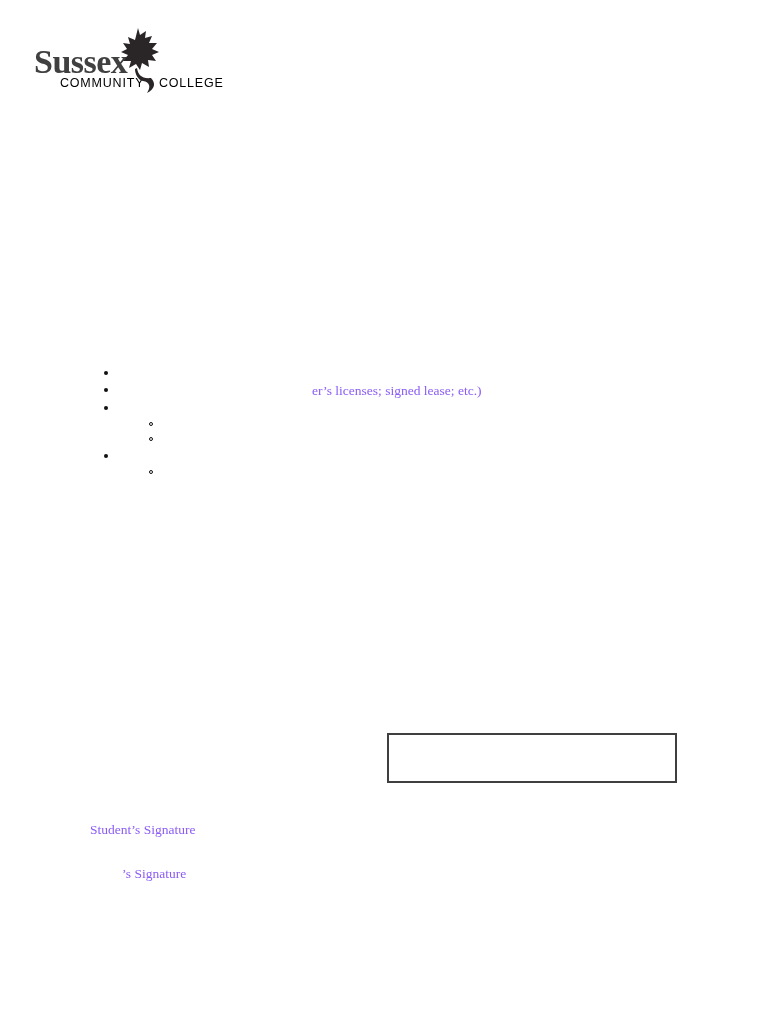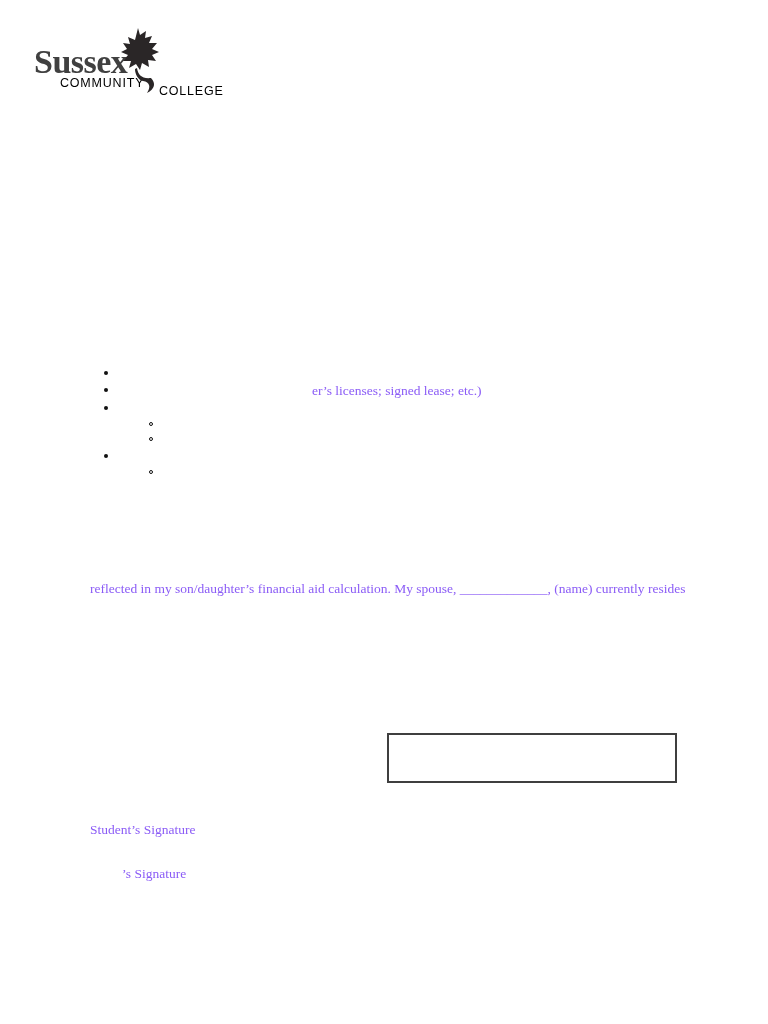--- a/index.html
+++ b/index.html
@@ -74,40 +74,39 @@
   }
 </style>
 </head>
 <body>
 
 <div class="page">
 
   <div class="logo">
     <span class="logo-word" style="left:34px; top:45px;">Sussex</span>
     <span class="logo-sub" style="left:60px; top:77px;">COMMUNITY</span>
-    <span class="logo-sub" style="left:159px; top:77px;margin-top:8px;">COLLEGE</span>
+    <span class="logo-sub" style="left:159px; top:77px;">COLLEGE</span>
     <span class="logo-leaf">
       <svg width="56" height="66" viewBox="0 0 56 66" xmlns="http://www.w3.org/2000/svg">
         <path fill="#2a2627" d="M26,0 L28,7 L34,3 L33,10 L40,8 L37,15 L45,15 L40,21 L47,24 L40,27 L44,33 L36,32 L37,39 L30,35 L28,42 L24,36 L17,40 L19,33 L11,33 L16,27 L9,24 L15,21 L11,15 L18,16 L16,9 L23,12 Z"></path>
         <path fill="#2a2627" d="M25,40 C26,47 30,51 39,50 C44,55 43,61 35,65 C39,59 38,54 31,53 C26,52 23,46 23,41 Z"></path>
       </svg>
     </span>
   </div>
 
   <div>
     <span class="bullet" style="left:104px; top:371px;"></span>
     <span class="bullet" style="left:104px; top:388px;"></span>
     <span class="doc-text" style="left:312px; top:382px;">er’s licenses; signed lease; etc.)</span>
     <span class="bullet" style="left:104px; top:406px;"></span>
     <span class="circle-bullet" style="left:149px; top:422px;"></span>
     <span class="circle-bullet" style="left:149px; top:437px;"></span>
     <span class="bullet" style="left:104px; top:454px;"></span>
     <span class="circle-bullet" style="left:149px; top:470px;"></span>
   </div>
 
-  <span class="doc-text" style="left:90px; top:580px;">reflected in my son/daughter’s financial aid calculation. My spouse, _____________, (name) currently resides</span>
 
   <div class="stamp-box"></div>
 
   <span class="doc-text" style="left:90px; top:821px;">Student’s Signature</span>
   <span class="doc-text" style="left:122px; top:865px;">’s Signature</span>
 
 </div>
 
 </body></html>

